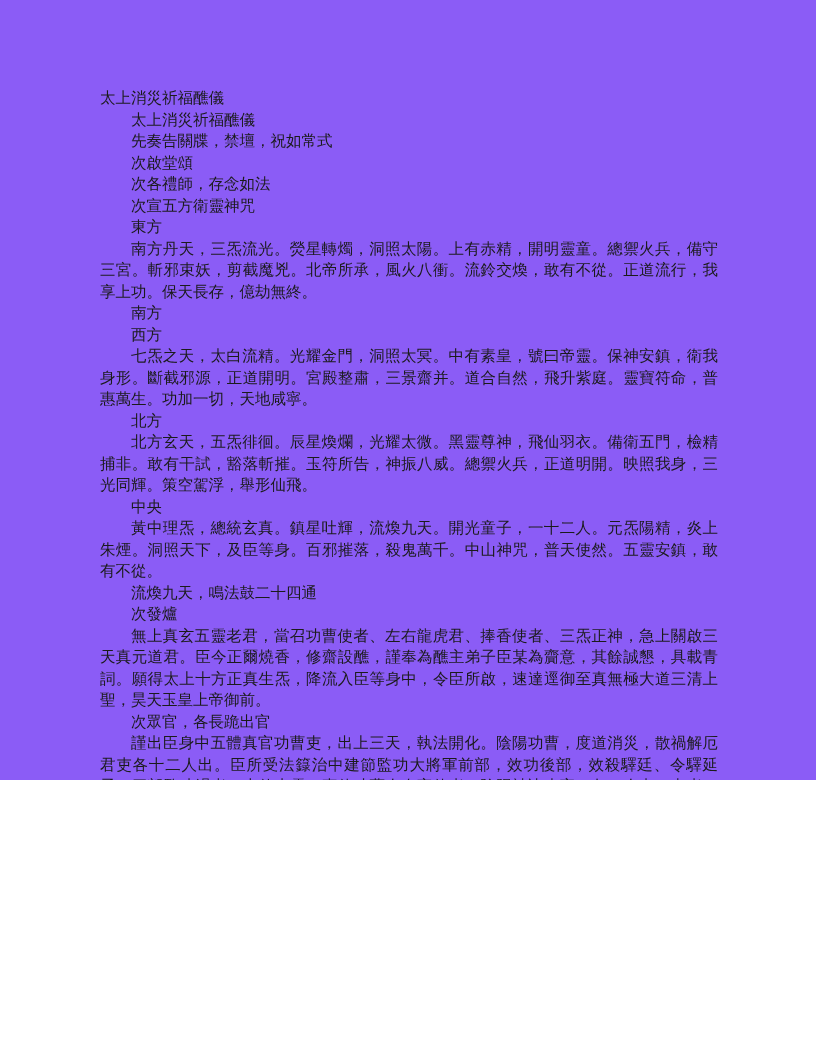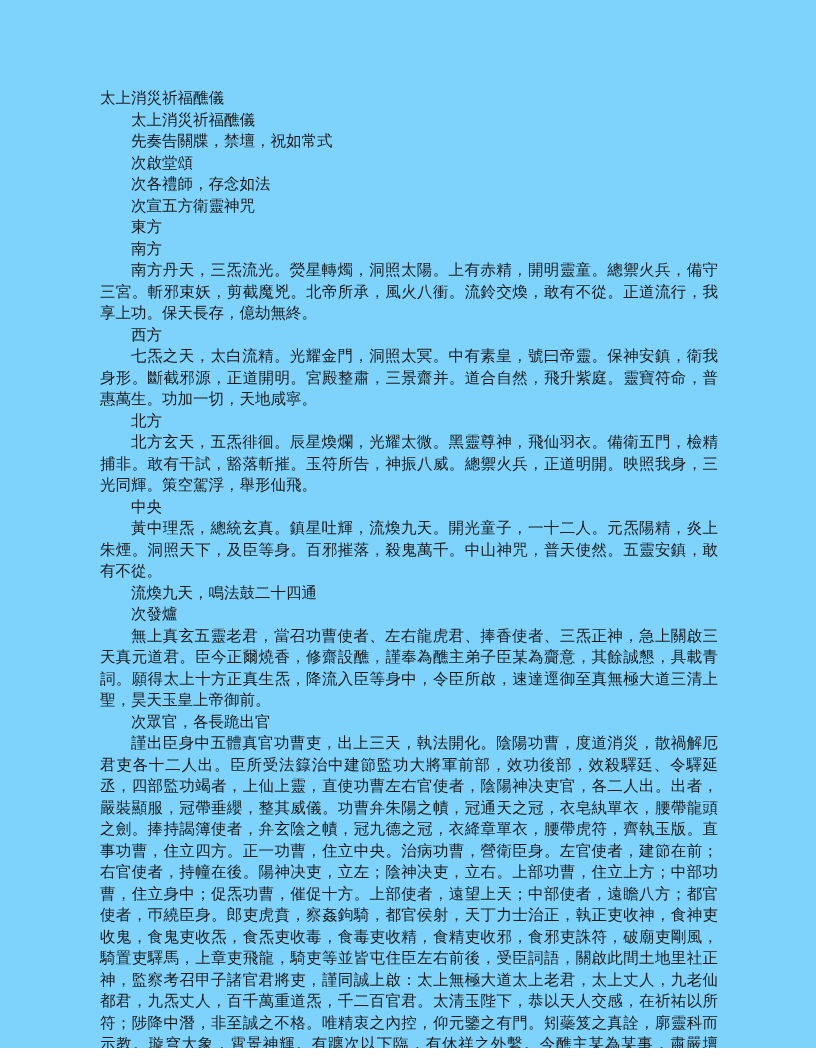--- a/index.html
+++ b/index.html
@@ -3,22 +3,22 @@
 <meta charset="utf-8">
 <style>
   html, body {
     margin: 0;
     padding: 0;
     background: #ffffff;
   }
   .page {
     position: relative;
     width: 816px;
-    height: 1048px;
-    background: #7dd3fc;
+    height: 780px;
+    background: #8b5cf6;
     overflow: hidden;
   }
   .doc {
     position: absolute;
     left: 100px;
     top: 87px;
     width: 618px;
     font-family: "Liberation Serif", "DejaVu Serif", serif;
     font-size: 15.5px;
     line-height: 21.5px;
@@ -40,22 +40,22 @@
 <div class="page">
   <div class="doc">
     <p class="title">太上消災祈福醮儀</p>
     <div id="paras">
         <p>太上消災祈福醮儀</p>
         <p>先奏告關牒，禁壇，祝如常式</p>
         <p>次啟堂頌</p>
         <p>次各禮師，存念如法</p>
         <p>次宣五方衛靈神咒</p>
         <p>東方</p>
+        <p>南方丹天，三炁流光。熒星轉燭，洞照太陽。上有赤精，開明靈童。總禦火兵，備守三宮。斬邪束妖，剪截魔兇。北帝所承，風火八衝。流鈴交煥，敢有不從。正道流行，我享上功。保天長存，億劫無終。</p>
         <p>南方</p>
-        <p>南方丹天，三炁流光。熒星轉燭，洞照太陽。上有赤精，開明靈童。總禦火兵，備守三宮。斬邪束妖，剪截魔兇。北帝所承，風火八衝。流鈴交煥，敢有不從。正道流行，我享上功。保天長存，億劫無終。</p>
         <p>西方</p>
         <p>七炁之天，太白流精。光耀金門，洞照太冥。中有素皇，號曰帝靈。保神安鎮，衛我身形。斷截邪源，正道開明。宮殿整肅，三景齋并。道合自然，飛升紫庭。靈寶符命，普惠萬生。功加一切，天地咸寧。</p>
         <p>北方</p>
         <p>北方玄天，五炁徘徊。辰星煥爛，光耀太微。黑靈尊神，飛仙羽衣。備衛五門，檢精捕非。敢有干試，豁落斬摧。玉符所告，神振八威。總禦火兵，正道明開。映照我身，三光同輝。策空駕浮，舉形仙飛。</p>
         <p>中央</p>
         <p>黃中理炁，總統玄真。鎮星吐輝，流煥九天。開光童子，一十二人。元炁陽精，炎上朱煙。洞照天下，及臣等身。百邪摧落，殺鬼萬千。中山神咒，普天使然。五靈安鎮，敢有不從。</p>
         <p>流煥九天，鳴法鼓二十四通</p>
         <p>次發爐</p>
         <p>無上真玄五靈老君，當召功曹使者、左右龍虎君、捧香使者、三炁正神，急上關啟三天真元道君。臣今正爾燒香，修齋設醮，謹奉為醮主弟子臣某為齎意，其餘誠懇，具載青詞。願得太上十方正真生炁，降流入臣等身中，令臣所啟，速達逕御至真無極大道三清上聖，昊天玉皇上帝御前。</p>
         <p>次眾官，各長跪出官</p>

